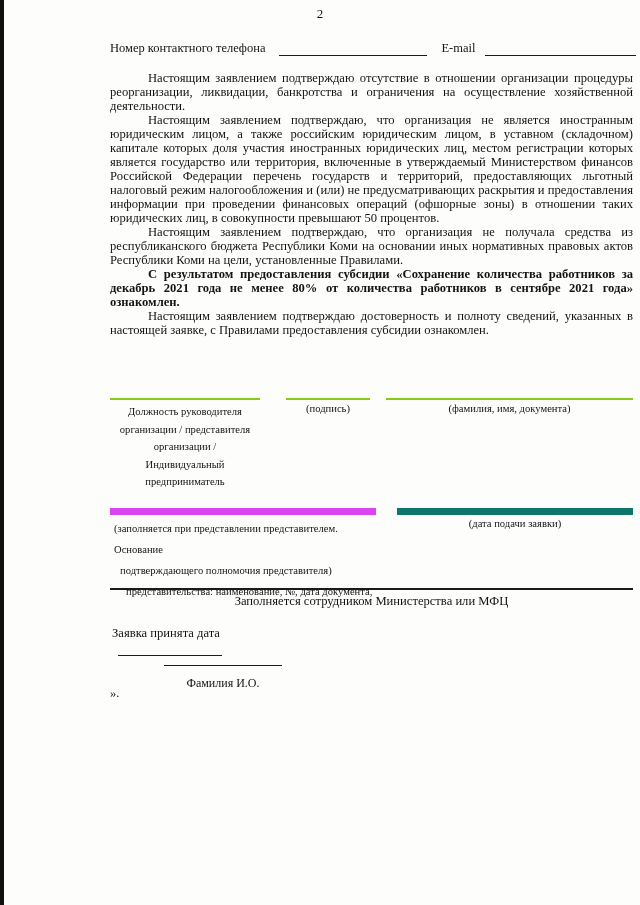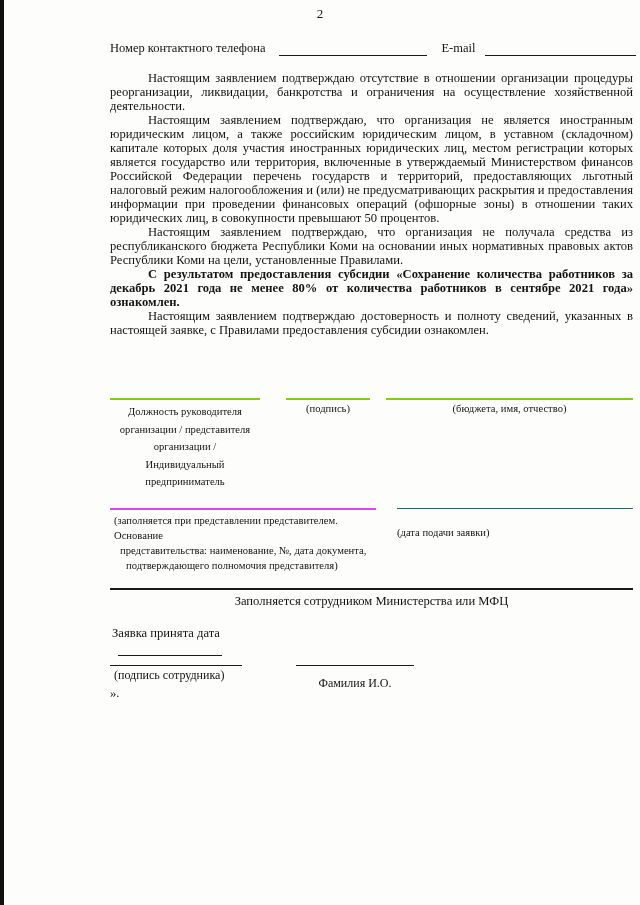--- a/index.html
+++ b/index.html
@@ -65,32 +65,32 @@
   .col-name { flex: 1; }
 
   .sig-row2 {
     position: absolute;
     top: 508px; left: 110px; width: 523px;
     display: flex;
     font-size: 10.6px;
   }
   .col-rep {
     width: 262px;
-    border-top: 2px solid #d946ef;
+    border-top: 7px solid #d946ef;
     padding: 3px 0 0 4px;
-    line-height: 15px;
+    line-height: 21px;
   }
   .col-rep div:nth-child(2) { padding-left: 6px; }
   .col-rep div:nth-child(3) { padding-left: 12px; }
   .gap-c { flex: 1; }
   .col-date {
     width: 236px;
-    border-top: 1px solid #0f766e;
-    padding-top: 18px;
-    text-align: left;
+    border-top: 7px solid #0f766e;
+    padding-top: 3px;
+    text-align: center;
   }
 
   .section-rule {
     position: absolute;
     top: 588px; left: 110px; width: 523px;
     border-top: 2px solid #1a1a1a;
   }
   .ministry-title {
     position: absolute;
     top: 594px; left: 110px; width: 523px;
@@ -159,42 +159,41 @@
   <div class="sig-row1">
     <div class="col col-position">
       <div>Должность руководителя</div>
       <div>организации / представителя</div>
       <div>организации /</div>
       <div>Индивидуальный предприниматель</div>
     </div>
     <div class="gap-a"></div>
     <div class="col col-sign">(подпись)</div>
     <div class="gap-b"></div>
-    <div class="col col-name">(бюджета, имя, отчество)</div>
+    <div class="col col-name">(фамилия, имя, документа)</div>
   </div>
 
   <div class="sig-row2">
     <div class="col-rep">
       <div>(заполняется при представлении представителем. Основание</div>
+      <div>подтверждающего полномочия представителя)</div>
       <div>представительства: наименование, №, дата  документа,</div>
-      <div>подтверждающего полномочия представителя)</div>
     </div>
     <div class="gap-c"></div>
     <div class="col-date">(дата подачи заявки)</div>
   </div>
 
   <div class="section-rule"></div>
 
   <div class="ministry-title">Заполняется сотрудником Министерства или МФЦ</div>
 
   <div class="accepted-row">
     <span>Заявка принята дата</span>
     <span class="uline accepted-line"></span>
   </div>
 
   <div class="emp-row">
-    <div class="emp-col1">(подпись сотрудника)</div>
     <div class="emp-gap"></div>
     <div class="emp-col2">Фамилия И.О.</div>
   </div>
 
   <div class="closing-quote">».</div>
 </div>
 
 </body></html>

